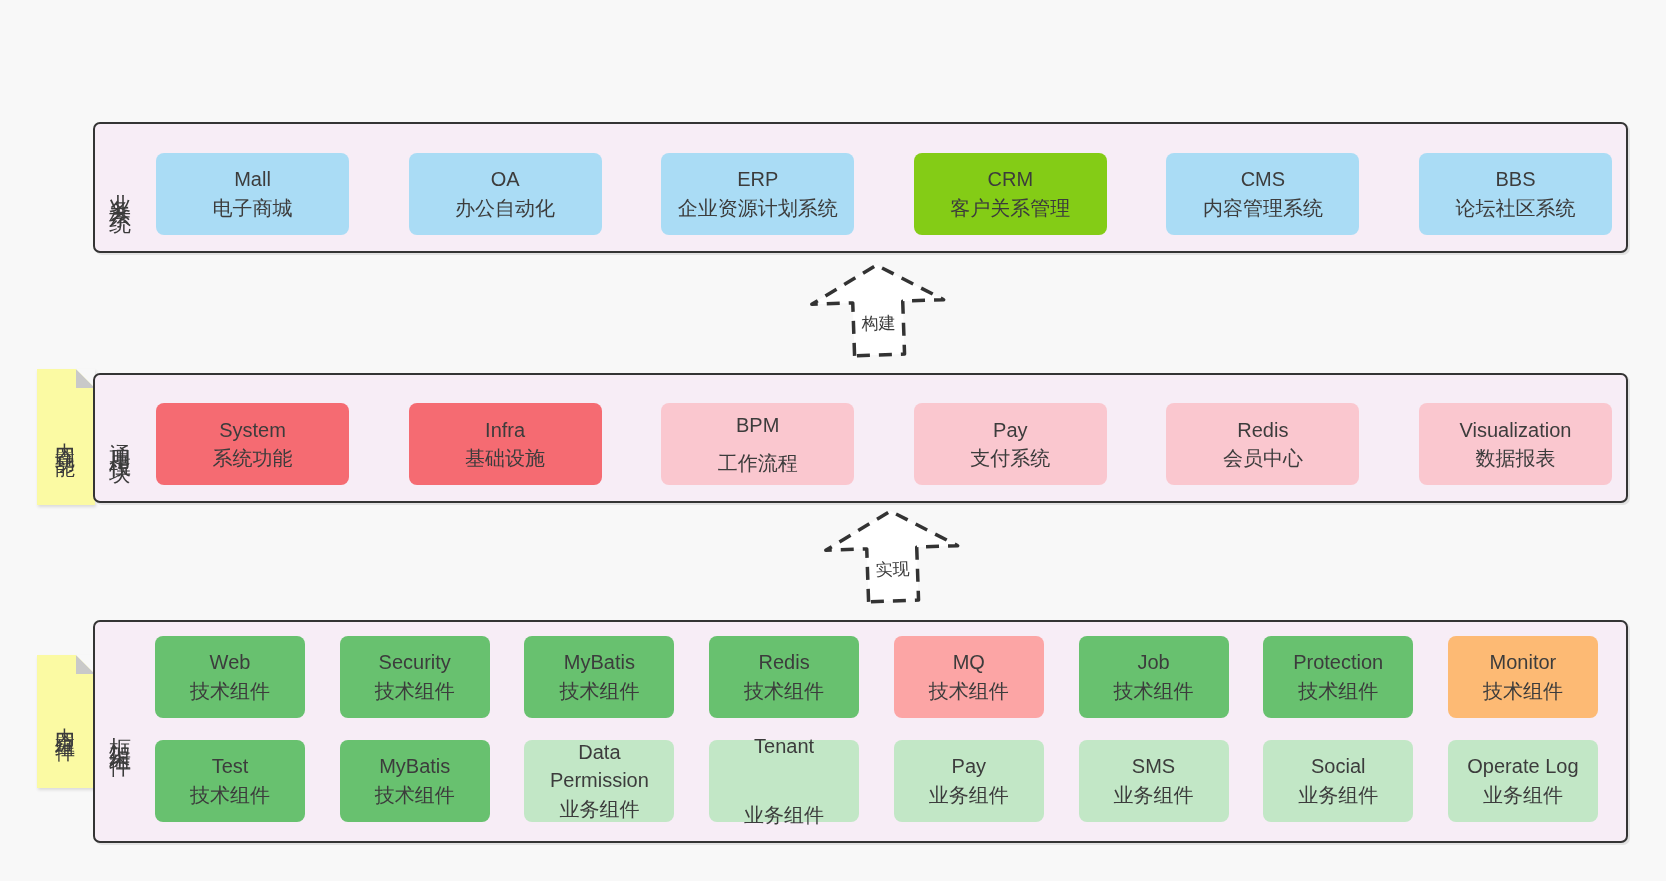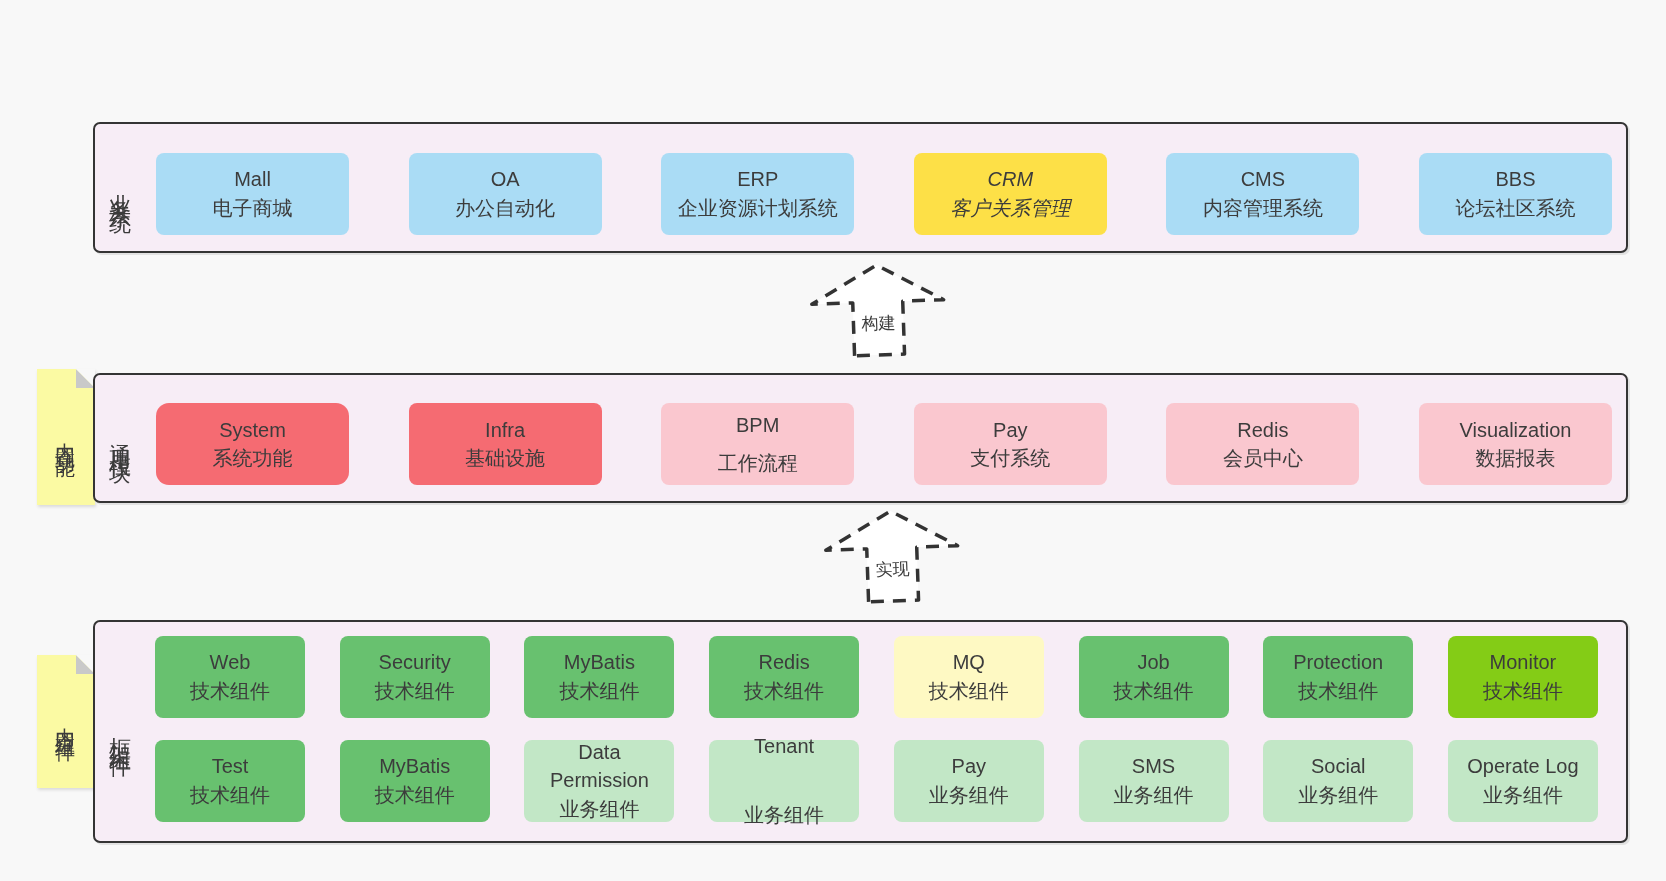--- a/index.html
+++ b/index.html
@@ -135,21 +135,21 @@
         <div>电子商城</div>
       </div>
       <div class="box box-lg" style="background: rgb(170, 220, 245);">
         <div>OA</div>
         <div>办公自动化</div>
       </div>
       <div class="box box-lg" style="background: rgb(170, 220, 245);">
         <div>ERP</div>
         <div>企业资源计划系统</div>
       </div>
-      <div class="box box-lg" style="background: #fde047; font-style: italic;">
+      <div class="box box-lg" style="background: #84cc16;">
         <div>CRM</div>
         <div>客户关系管理</div>
       </div>
       <div class="box box-lg" style="background: rgb(170, 220, 245);">
         <div>CMS</div>
         <div>内容管理系统</div>
       </div>
       <div class="box box-lg" style="background: rgb(170, 220, 245);">
         <div>BBS</div>
         <div>论坛社区系统</div>
@@ -162,21 +162,21 @@
       <path d="M45 93 L45 40 L4 40 L70 3 L136 40 L95 40 L95 93 Z" fill="#ffffff" stroke="#333333" stroke-width="3.5" stroke-dasharray="13 9" stroke-linejoin="round"></path>
     </svg>
     <span class="arrow-label">构建</span>
   </div>
 
   <div class="panel" style="top:373px;height:130px;">
     <div class="panel-label-col">
       <span class="vtext">通用模块</span>
     </div>
     <div class="boxes-row">
-      <div class="box box-lg" style="background: rgb(245, 107, 114); border-radius: 13px;">
+      <div class="box box-lg" style="background: rgb(245, 107, 114);">
         <div>System</div>
         <div>系统功能</div>
       </div>
       <div class="box box-lg" style="background: rgb(245, 107, 114);">
         <div>Infra</div>
         <div>基础设施</div>
       </div>
       <div class="box box-lg" style="background: rgb(250, 199, 207); gap: 9px;">
         <div>BPM</div>
         <div>工作流程</div>
@@ -218,33 +218,33 @@
           <div>技术组件</div>
         </div>
         <div class="box box-sm" style="background: rgb(104, 193, 111);">
           <div>MyBatis</div>
           <div>技术组件</div>
         </div>
         <div class="box box-sm" style="background: rgb(104, 193, 111);">
           <div>Redis</div>
           <div>技术组件</div>
         </div>
-        <div class="box box-sm" style="background: #fef9c3;">
+        <div class="box box-sm" style="background: #fca5a5;">
           <div>MQ</div>
           <div>技术组件</div>
         </div>
         <div class="box box-sm" style="background: rgb(104, 193, 111);">
           <div>Job</div>
           <div>技术组件</div>
         </div>
         <div class="box box-sm" style="background: rgb(104, 193, 111);">
           <div>Protection</div>
           <div>技术组件</div>
         </div>
-        <div class="box box-sm" style="background: #84cc16;">
+        <div class="box box-sm" style="background: #fdba74;">
           <div>Monitor</div>
           <div>技术组件</div>
         </div>
       </div>
       <div class="boxes-row">
         <div class="box box-sm" style="background: rgb(104, 193, 111);">
           <div>Test</div>
           <div>技术组件</div>
         </div>
         <div class="box box-sm" style="background: rgb(104, 193, 111);">

